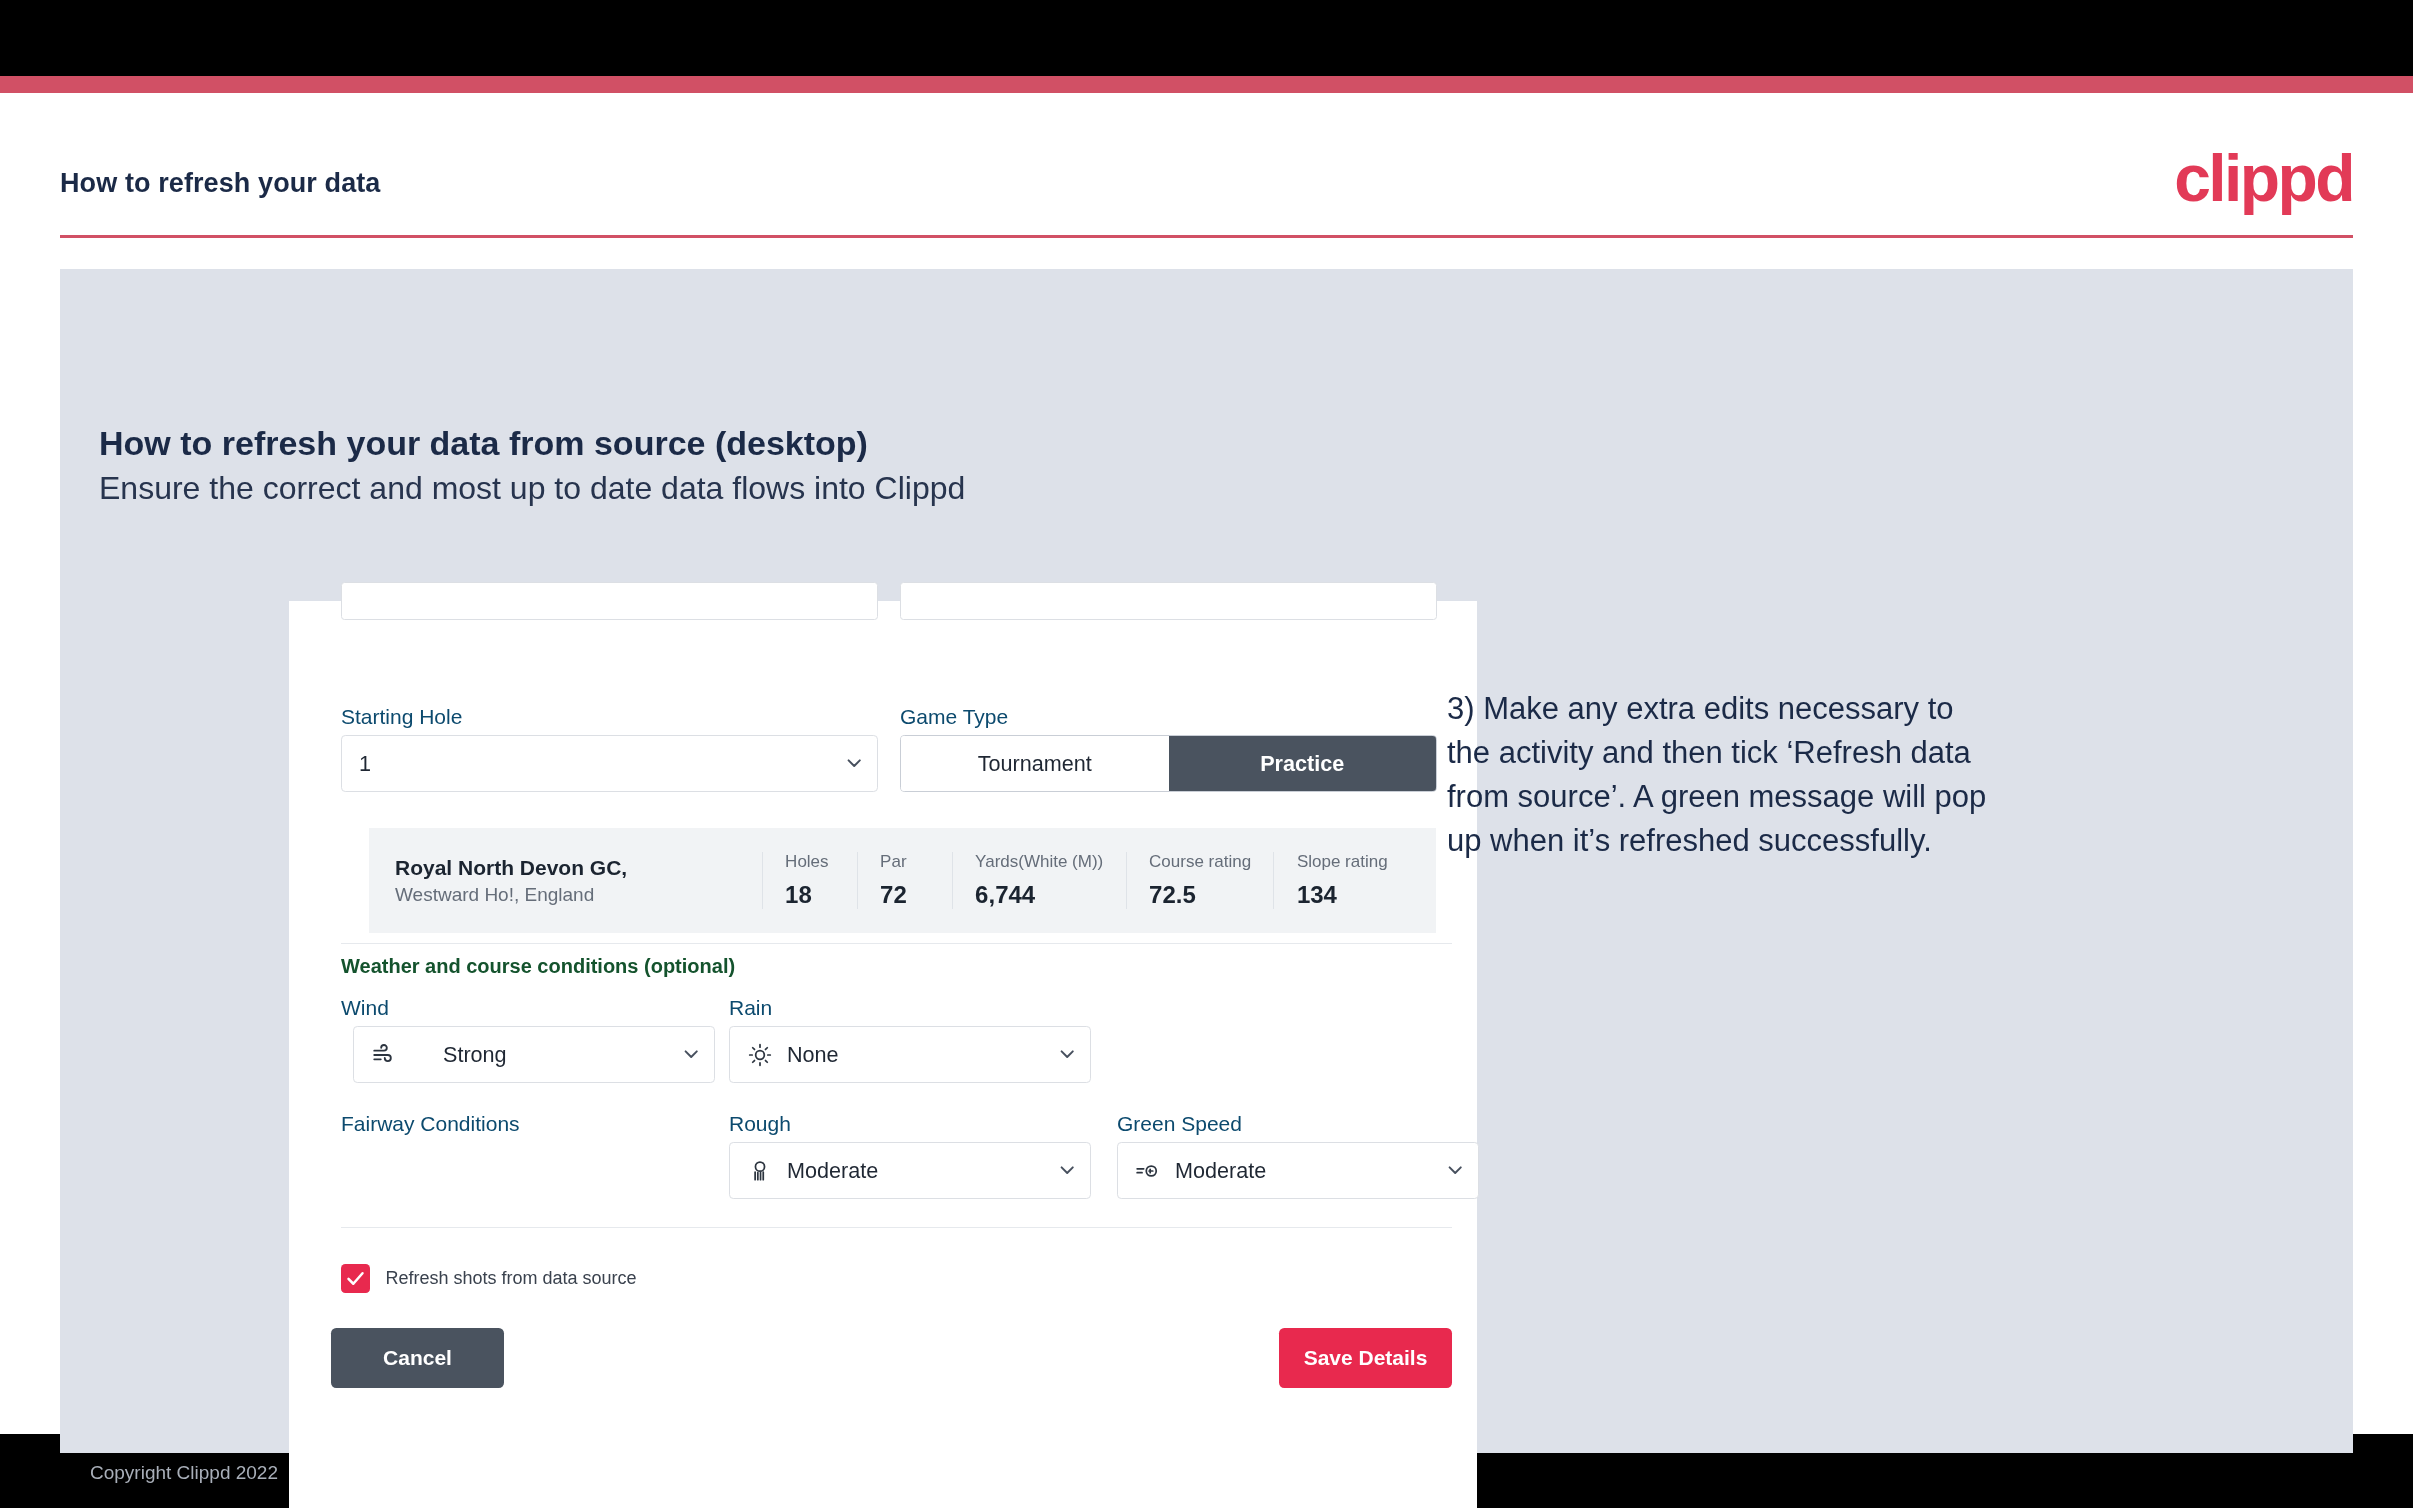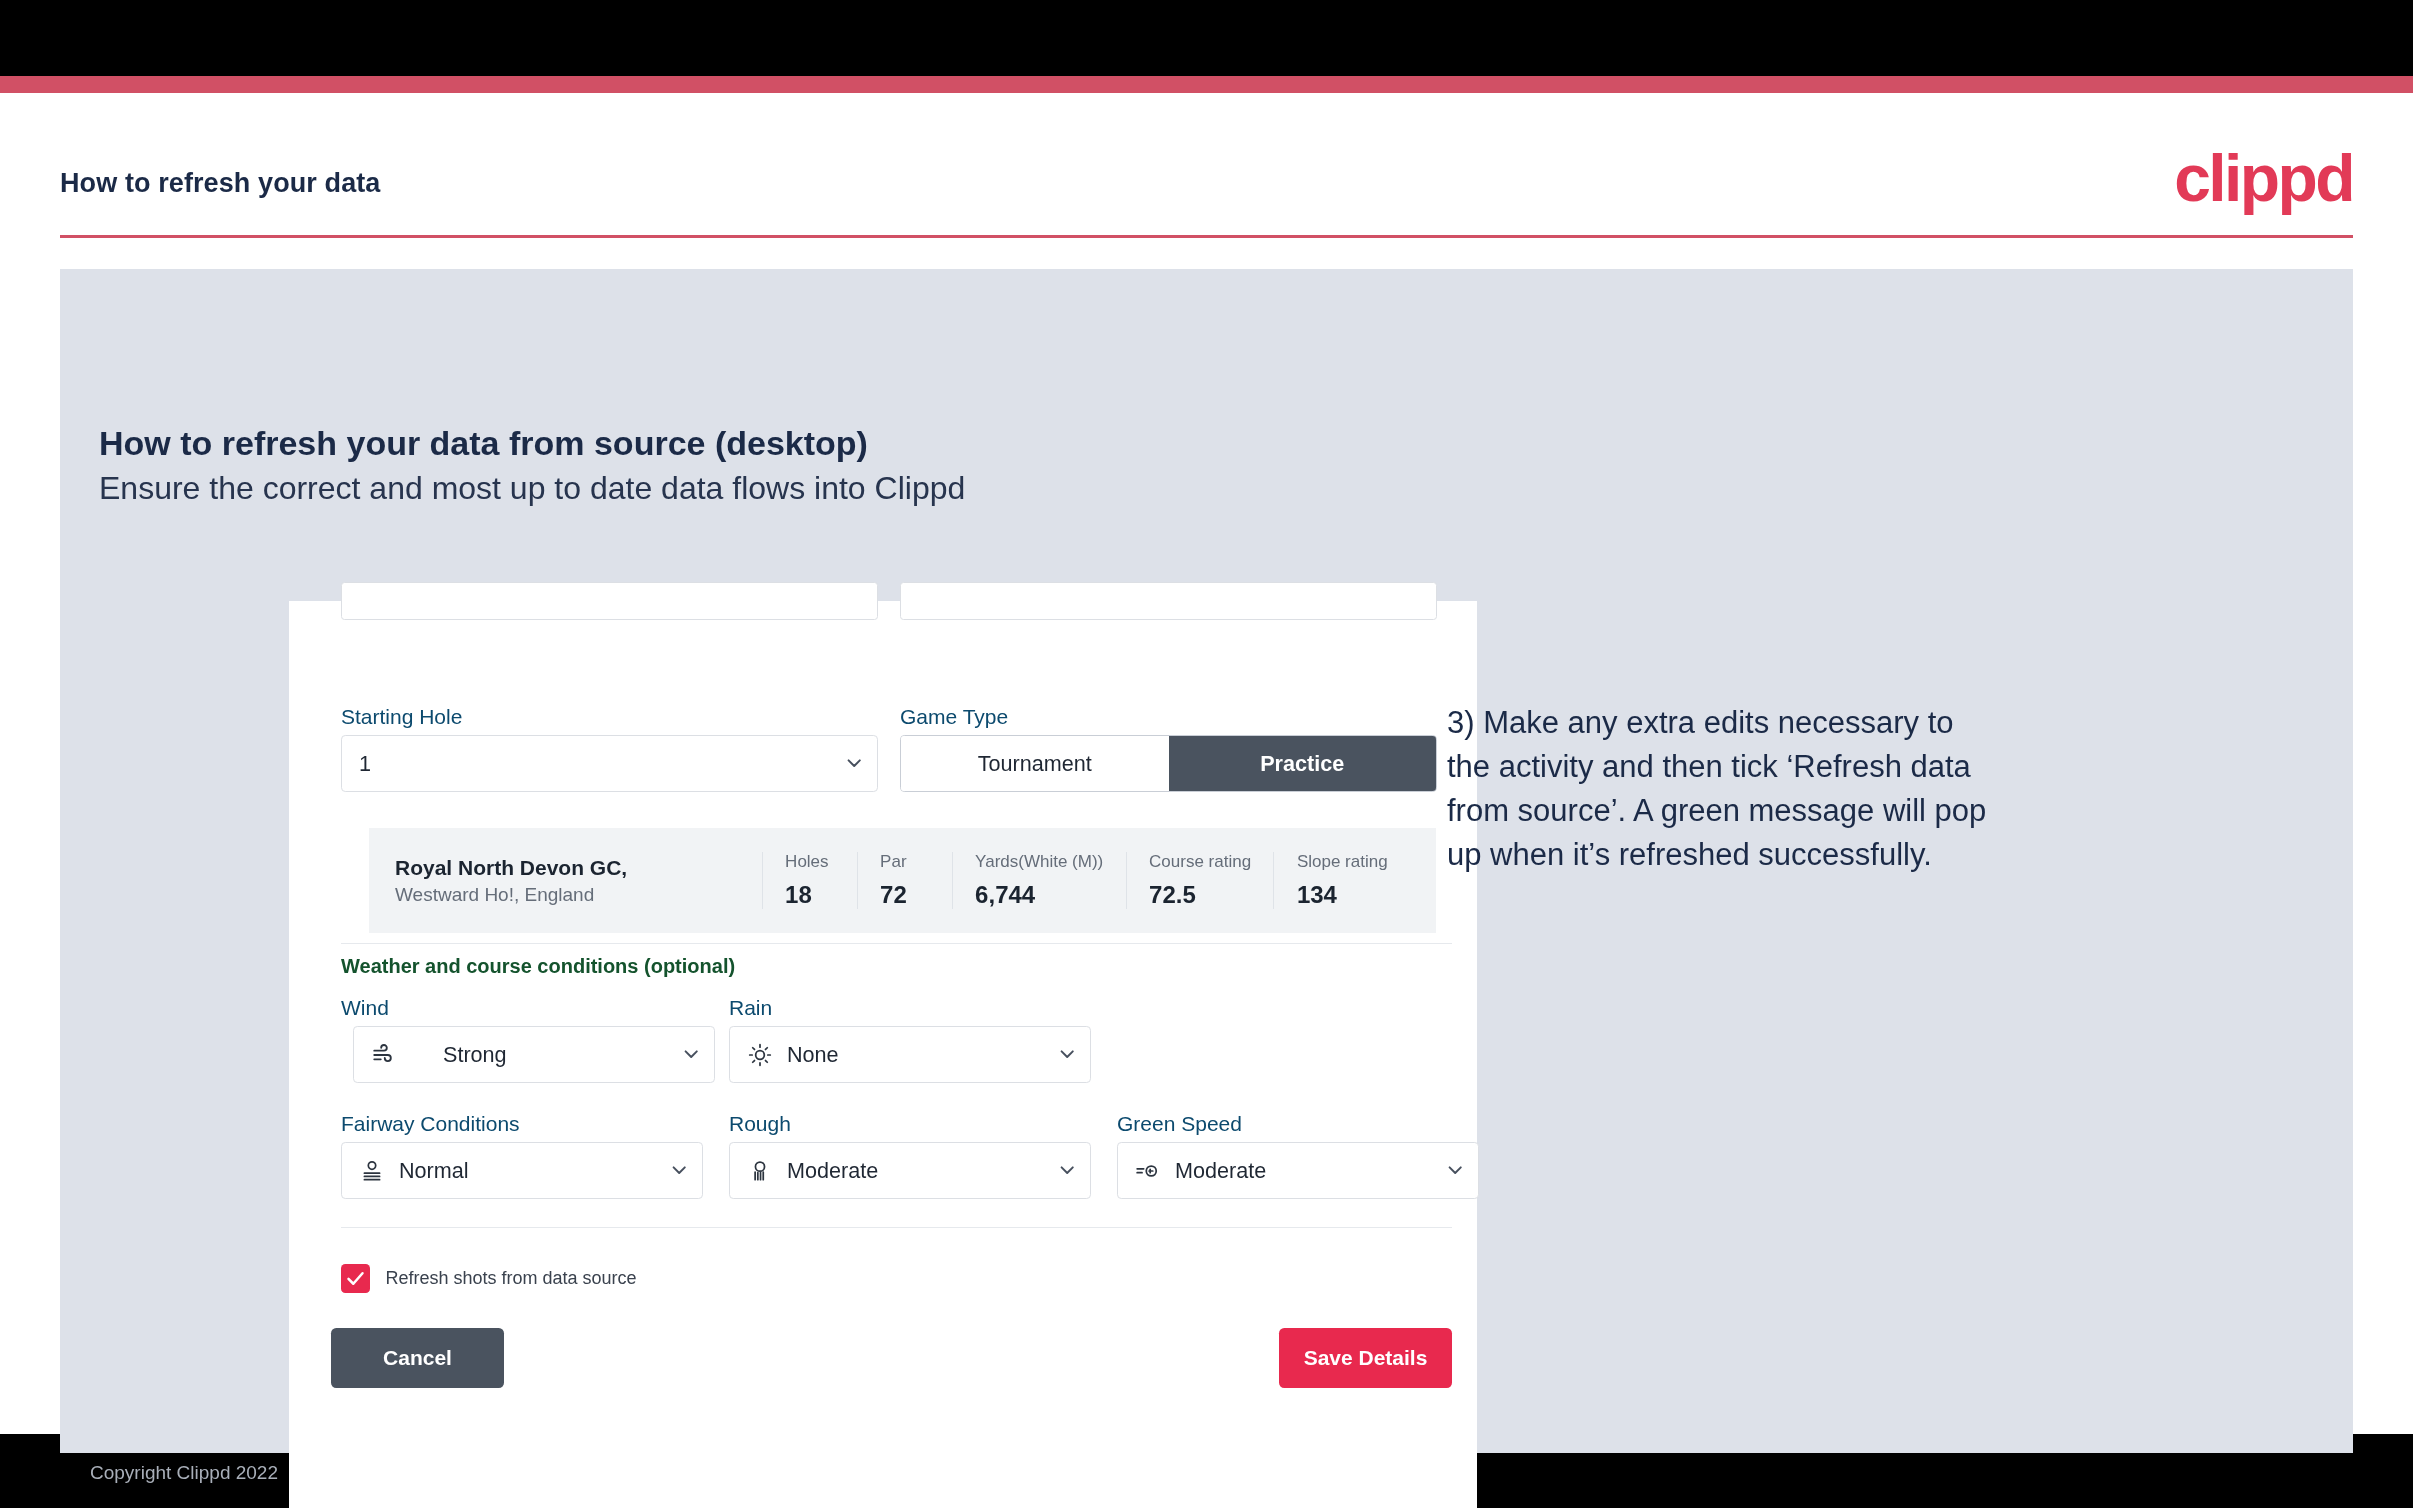--- a/index.html
+++ b/index.html
@@ -281,21 +281,21 @@
   }
   .btn-save {
     left: 964px; top: 727px;
     width: 173px;
     background: #e8294e;
   }
 
   
   .instruction {
     position: absolute;
-    left: 1387px; top: 432px;
+    left: 1387px; top: 418px;
     width: 552px;
     font-size: 31px;
     line-height: 1.42;
     color: #1b2a47;
   }
 
   
   .footer-note {
     position: absolute;
     left: 60px; top: 1369px;
@@ -405,34 +405,20 @@
             </span>
             <span class="select-value with-icon">None</span>
             <span class="chev">
               <svg viewBox="0 0 24 24" fill="none" stroke="currentColor" stroke-width="2.1" stroke-linecap="round" stroke-linejoin="round">
                   <polyline points="6 9 12 15 18 9"></polyline>
                 </svg>
             </span>
           </div>
 
           <div class="field-label" style="left:26px; top:511px;">Fairway Conditions</div>
-          <div class="select-box" style="left:26px; top:541px; width:362px;">
-            <span class="cond-icon">
-              <svg viewBox="0 0 24 24" fill="none" stroke="currentColor" stroke-width="1.6" stroke-linecap="round">
-                <circle cx="12" cy="7" r="3.4"></circle>
-                <path d="M5 14h14M5 17h14M5 20h14"></path>
-              </svg>
-            </span>
-            <span class="select-value with-icon">Normal</span>
-            <span class="chev">
-              <svg viewBox="0 0 24 24" fill="none" stroke="currentColor" stroke-width="2.1" stroke-linecap="round" stroke-linejoin="round">
-                  <polyline points="6 9 12 15 18 9"></polyline>
-                </svg>
-            </span>
-          </div>
 
           <div class="field-label" style="left:414px; top:511px;">Rough</div>
           <div class="select-box" style="left:414px; top:541px; width:362px;">
             <span class="cond-icon">
               <svg viewBox="0 0 24 24" fill="none" stroke="currentColor" stroke-width="1.6" stroke-linecap="round">
                 <circle cx="12" cy="8" r="4.2"></circle>
                 <path d="M7.5 13v7M10 13.4v6.6M12.5 13.4v6.6M15 13v7"></path>
               </svg>
             </span>
             <span class="select-value with-icon">Moderate</span>

